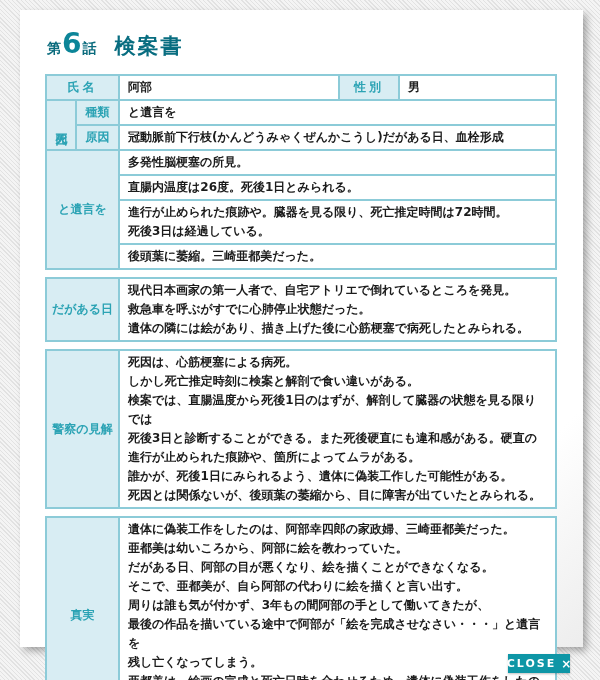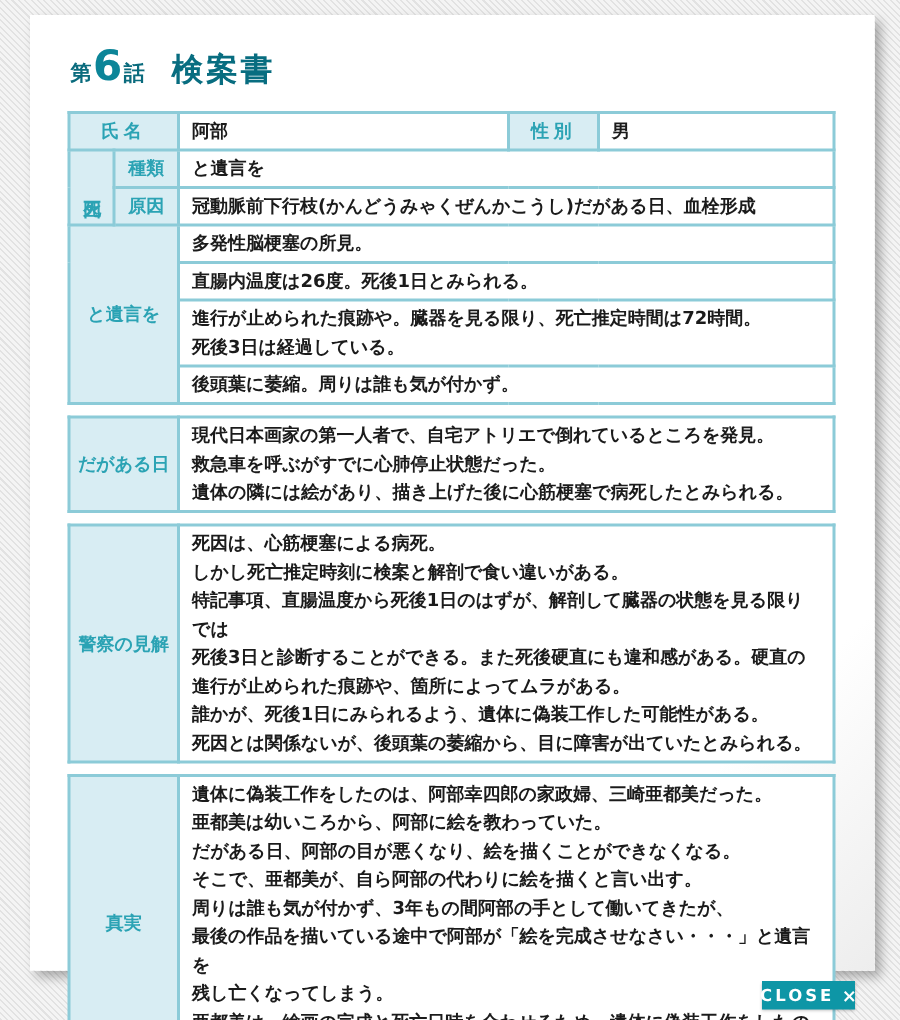--- a/index.html
+++ b/index.html
@@ -88,21 +88,21 @@
       <td class="val" colspan="3">多発性脳梗塞の所見。</td>
     </tr>
     <tr>
       <td class="val" colspan="3">直腸内温度は26度。死後1日とみられる。</td>
     </tr>
     <tr>
       <td class="val" colspan="3">進行が止められた痕跡や。臓器を見る限り、死亡推定時間は72時間。
 死後3日は経過している。</td>
     </tr>
     <tr>
-      <td class="val" colspan="3">後頭葉に萎縮。周りは誰も気が付かず。</td>
+      <td class="val" colspan="3">後頭葉に萎縮。三崎亜都美だった。</td>
     </tr>
   </tbody>
     </table>
 
   <table class="report">
     <colgroup>
         <col style="width:73px">
         <col style="width:437px">
       </colgroup>
     <tbody>
@@ -118,21 +118,21 @@
   <table class="report">
     <colgroup>
         <col style="width:73px">
         <col style="width:437px">
       </colgroup>
     <tbody>
         <tr>
       <td class="lbl">警察の見解</td>
       <td class="val">死因は、心筋梗塞による病死。
 しかし死亡推定時刻に検案と解剖で食い違いがある。
-特記事項、直腸温度から死後1日のはずが、解剖して臓器の状態を見る限りでは
+検案では、直腸温度から死後1日のはずが、解剖して臓器の状態を見る限りでは
 死後3日と診断することができる。また死後硬直にも違和感がある。硬直の
 進行が止められた痕跡や、箇所によってムラがある。
 誰かが、死後1日にみられるよう、遺体に偽装工作した可能性がある。
 死因とは関係ないが、後頭葉の萎縮から、目に障害が出ていたとみられる。</td>
     </tr>
   </tbody>
     </table>
 
   <table class="report">
     <colgroup>

